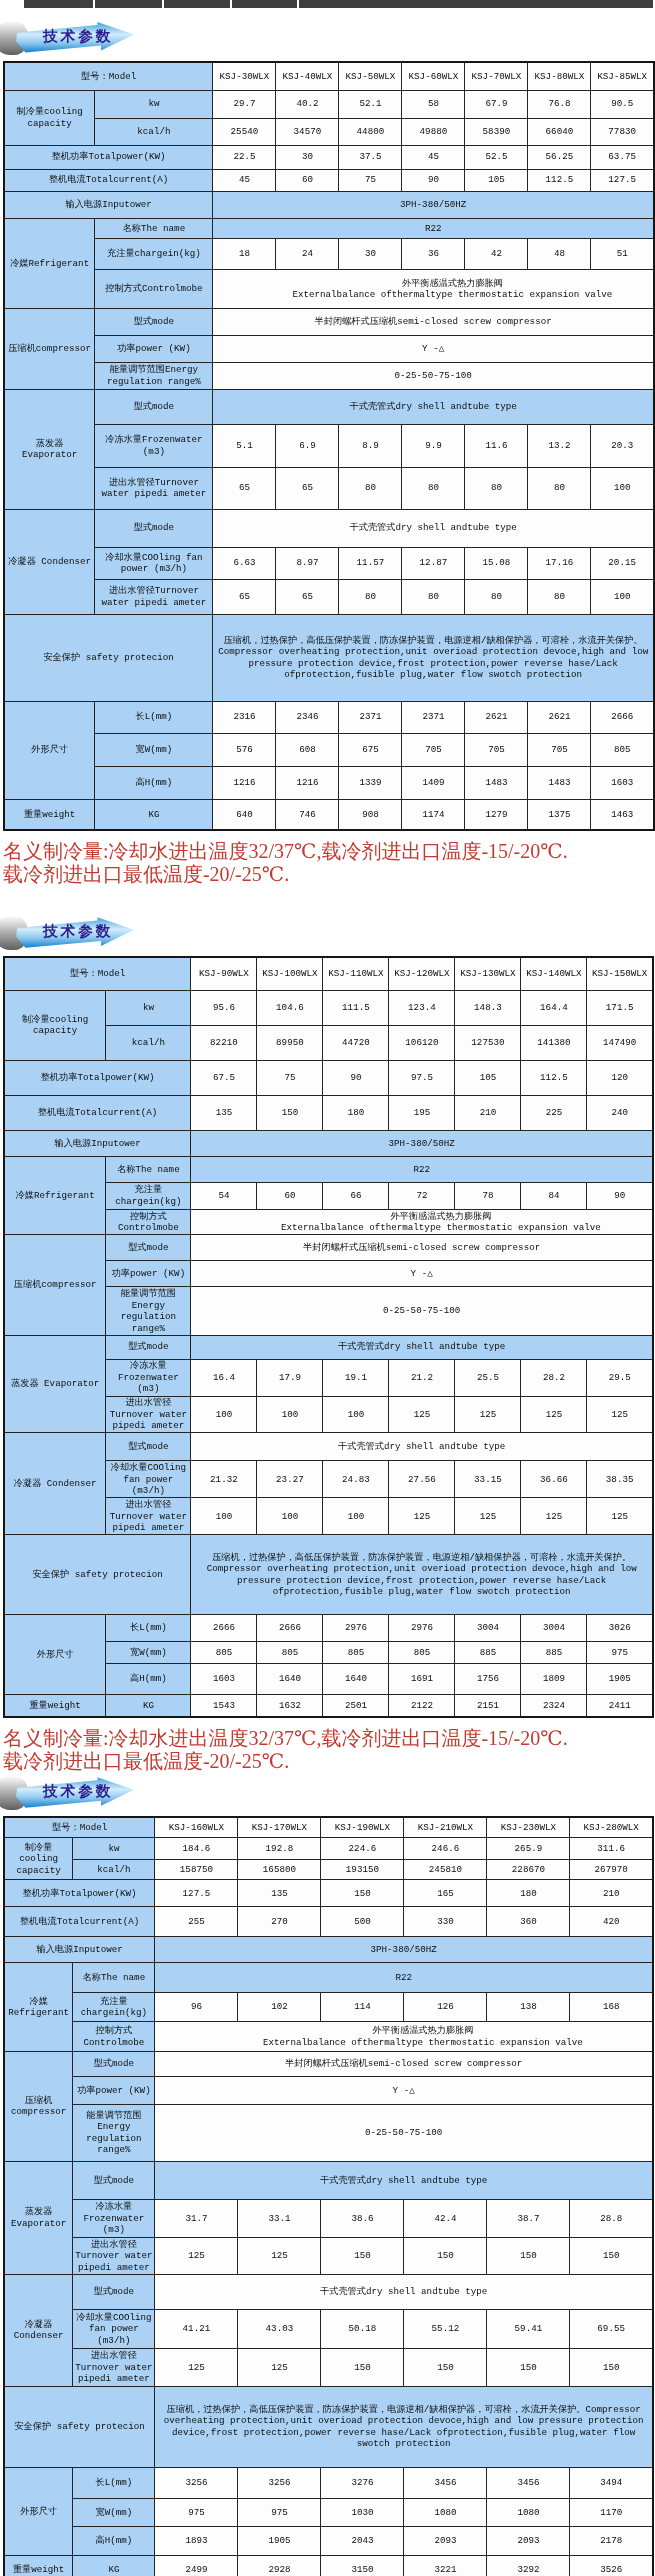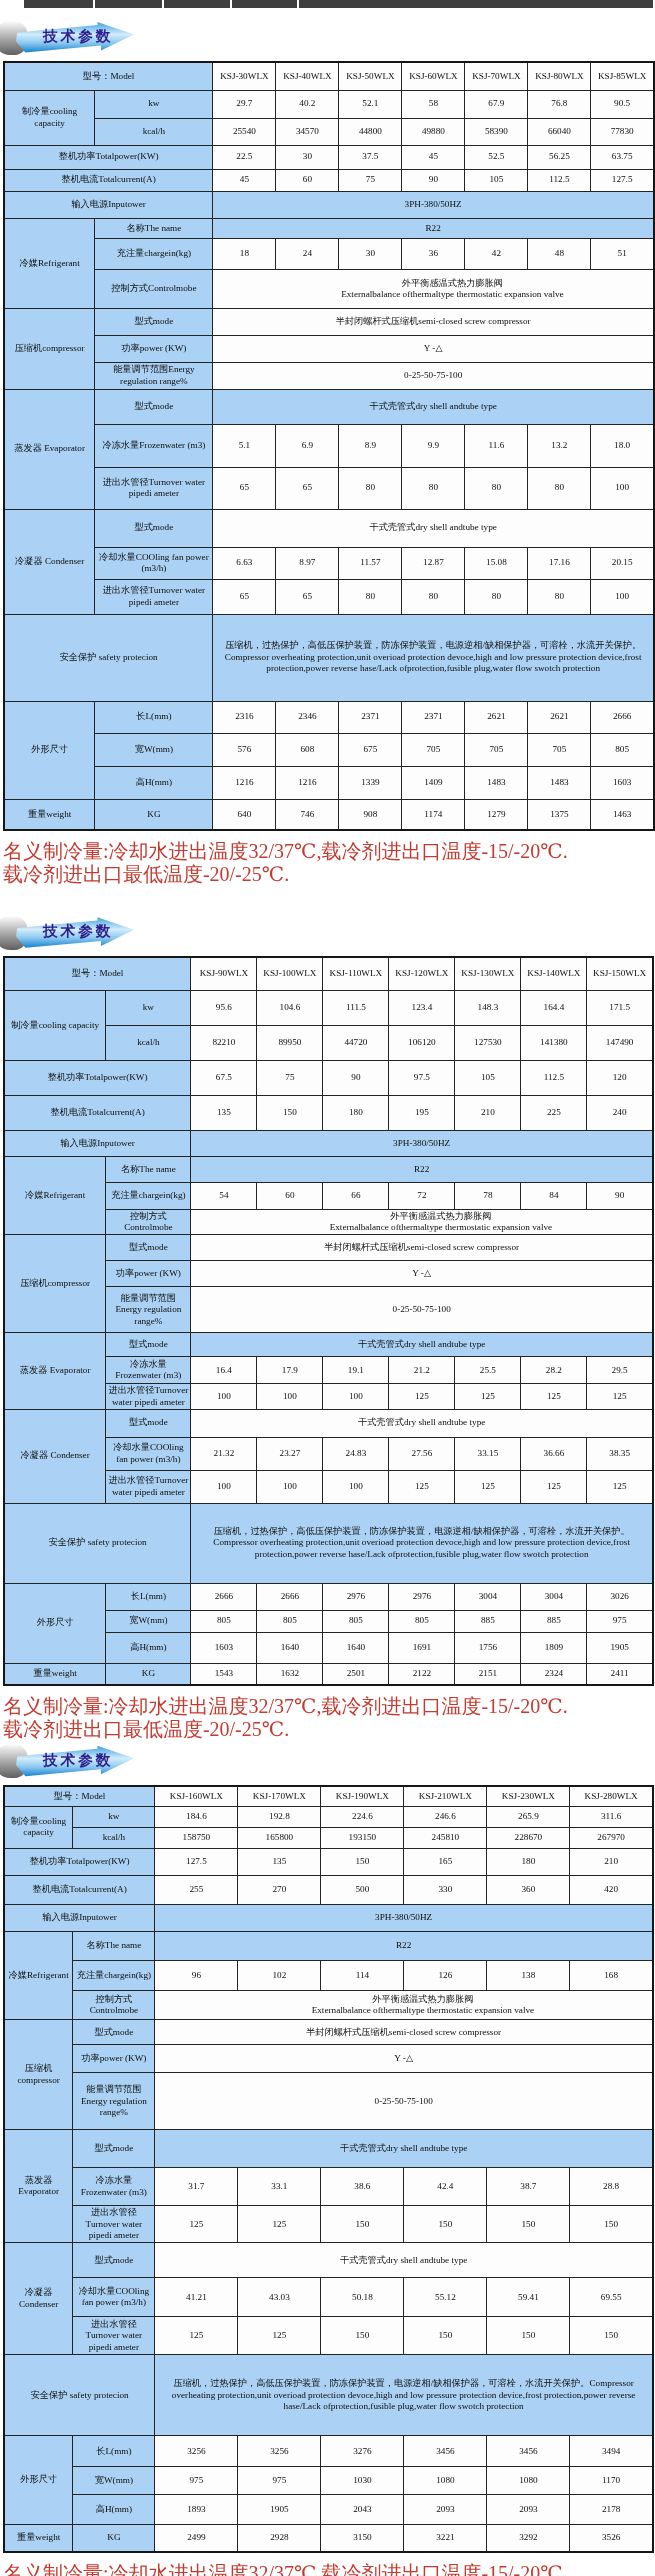--- a/index.html
+++ b/index.html
@@ -21,21 +21,21 @@
   
   table{border-collapse:collapse;table-layout:fixed;margin-left:2.9px;border:2.2px solid #161616;}
   td{border:1.5px solid #242424;text-align:center;vertical-align:middle;
      font-size:9.2px;line-height:1.25;padding:0.7px 1.5px;color:#0d0d0d;overflow:hidden;}
   .lb{background:#abd2f4;}
   .wh{background:#fdfdfd;}
   .pre{white-space:pre-line;padding-left:40px;}
   
   .note{margin:8.8px 0 0 2.9px;font-size:20px;line-height:1.16;color:#c43a30;}
   .mt-banner1{margin-top:12.5px;}
-  .mt-table{margin-top:6.6px;}
+  .mt-table{margin-top:6.6px;font-family:Liberation Mono, monospace;}
   .mt-banner2{margin-top:29.5px;}
   .mt-banner3{margin-top:2.9px;}
 </style>
 </head>
 <body>
 
 <div class="topbar">
   <i style="left:69px"></i>
   <i style="left:138px"></i>
   <i style="left:206px"></i>
@@ -149,21 +149,21 @@
   <td class="lb" colspan="7">干式壳管式dry shell andtube type</td>
 </tr>
 <tr style="height:43px">
   <td class="lb">冷冻水量Frozenwater (m3)</td>
   <td class="wh">5.1</td>
         <td class="wh">6.9</td>
         <td class="wh">8.9</td>
         <td class="wh">9.9</td>
         <td class="wh">11.6</td>
         <td class="wh">13.2</td>
-        <td class="wh">18.0</td>
+        <td class="wh">20.3</td>
 </tr>
 <tr style="height:42px">
   <td class="lb">进出水管径Turnover water pipedi ameter</td>
   <td class="wh">65</td>
         <td class="wh">65</td>
         <td class="wh">80</td>
         <td class="wh">80</td>
         <td class="wh">80</td>
         <td class="wh">80</td>
         <td class="wh">100</td>

